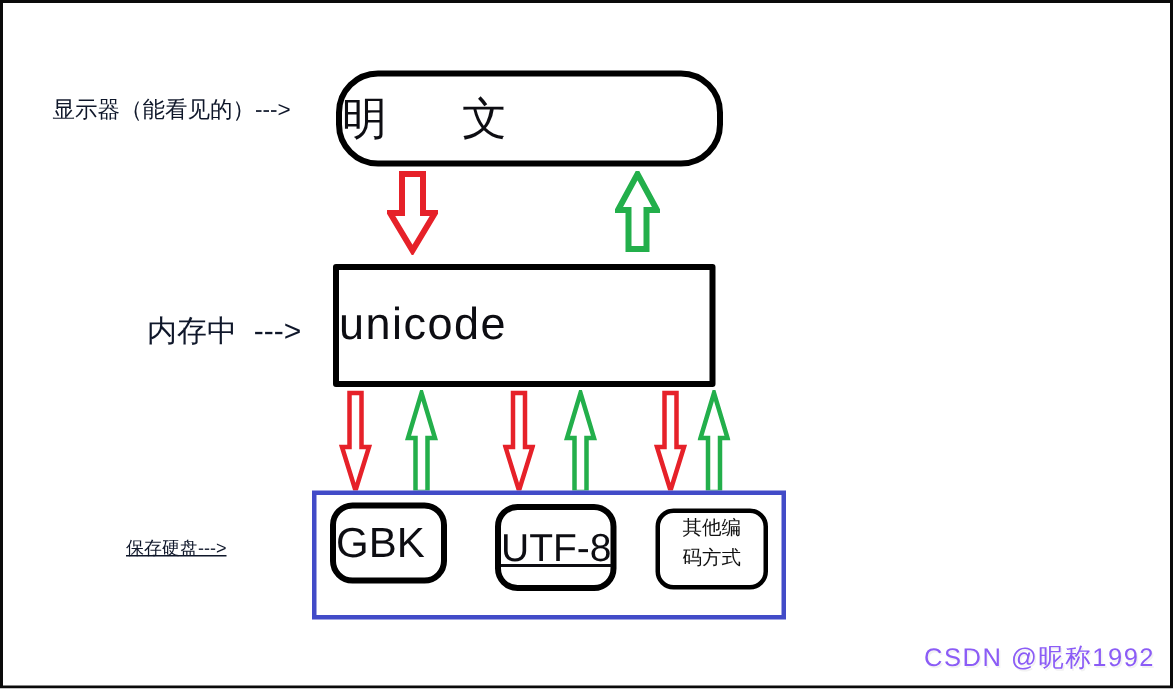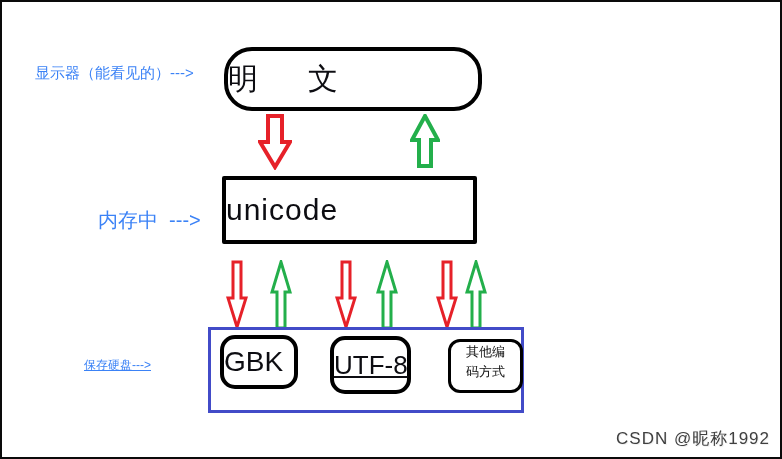--- a/index.html
+++ b/index.html
@@ -7,21 +7,21 @@
     position:relative;
     width:782px;height:459px;
     box-sizing:border-box;
     border:2px solid #0a0a0a;
     background:#ffffff;
     font-family:"Liberation Sans","DejaVu Sans",sans-serif;
     overflow:hidden;
   }
   .label{
     position:absolute;
-    color:#3b82f6;
+    color:#0f172a;
     white-space:pre;
   }
   #lbl-display{left:33px;top:62px;font-size:15px;}
   #lbl-memory{left:96px;top:205px;font-size:20px;}
   #lbl-disk{left:82px;top:355px;font-size:12px;text-decoration:underline;}
 
   .node{
     position:absolute;
     box-sizing:border-box;
     border:4px solid #000;
@@ -29,41 +29,40 @@
     display:flex;align-items:center;justify-content:flex-start;
     color:#0d0d12;
     white-space:pre;
   }
   #node-plaintext{
     left:222px;top:45px;width:258px;height:64px;
     border-radius:28px;
     font-size:30px;
   }
   #node-unicode{
-    left:220px;top:174px;width:255px;height:68px;
+    left:220px;top:174px;width:255px;height:82px;
     border-radius:2px;
     font-size:30px;
     letter-spacing:1px;
   }
   #disk-container{
     position:absolute;
     left:206px;top:325px;width:316px;height:86px;
     box-sizing:border-box;
     border:3px solid var(--blue,#424bc8);
     background:#fff;
   }
   #node-gbk{left:218px;top:333px;width:78px;height:54px;border-radius:15px;font-size:28px;}
   #node-utf8{left:328px;top:334px;width:81px;height:58px;border-radius:15px;font-size:26px;text-decoration:underline;}
   #node-other{
     left:435px;top:337px;width:75px;height:54px;
     border-radius:12px;border-width:3px;
     font-size:13px;line-height:1.55;
     flex-direction:column;
     color:#111;
-    margin-left:11px;
   }
   #node-other span{display:block;}
 
   .arrow{position:absolute;}
   .arrow svg{display:block;}
   .arrow-red path{fill:#ffffff;stroke:var(--red,#e62129);}
   .arrow-green path{fill:#ffffff;stroke:var(--green,#23af4b);}
   .arrow-big path{stroke-width:4;}
   .arrow-slim path{stroke-width:3;}
 
@@ -73,21 +72,21 @@
   #arr-b1-green{left:268px;top:258px;}
   #arr-b2-red{left:333px;top:258px;}
   #arr-b2-green{left:374px;top:258px;}
   #arr-b3-red{left:434px;top:258px;}
   #arr-b3-green{left:463px;top:258px;}
 
   .watermark{
     position:absolute;
     right:10px;bottom:7px;
     font-size:17px;
-    color:#404040;
+    color:#8b5cf6;
     text-shadow:1px 1px 0 #f2f2f2;
     letter-spacing:1px;
   }
 </style>
 </head>
 <body>
 
 <div class="frame">
 
   <div class="label" id="lbl-display">显示器（能看见的）---&gt;</div>

